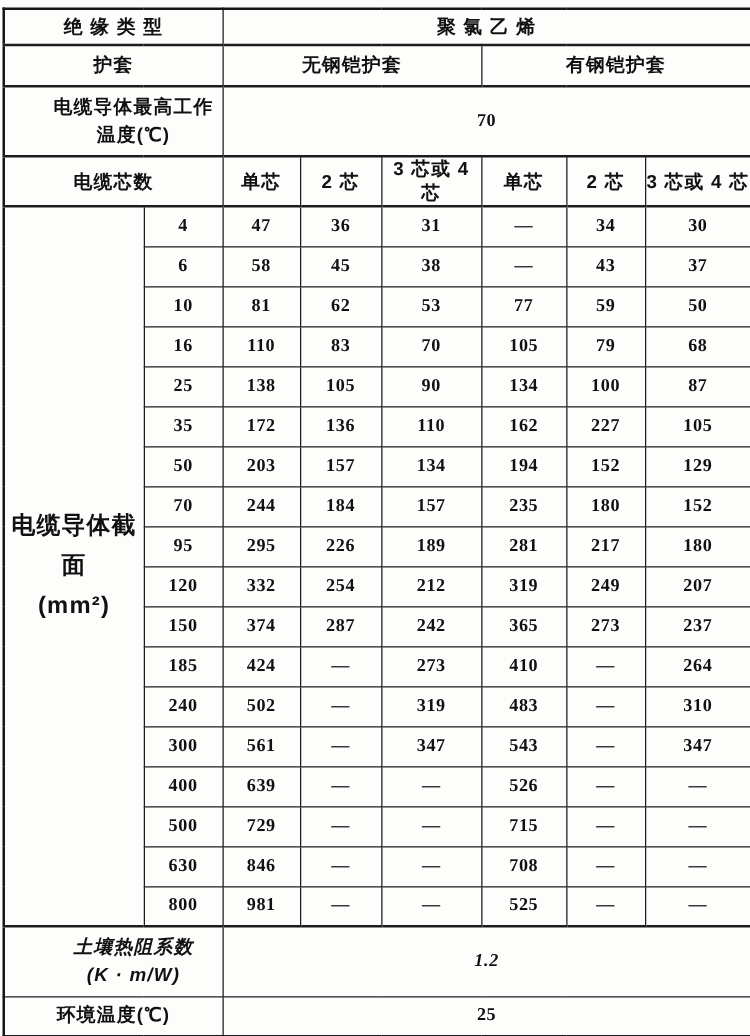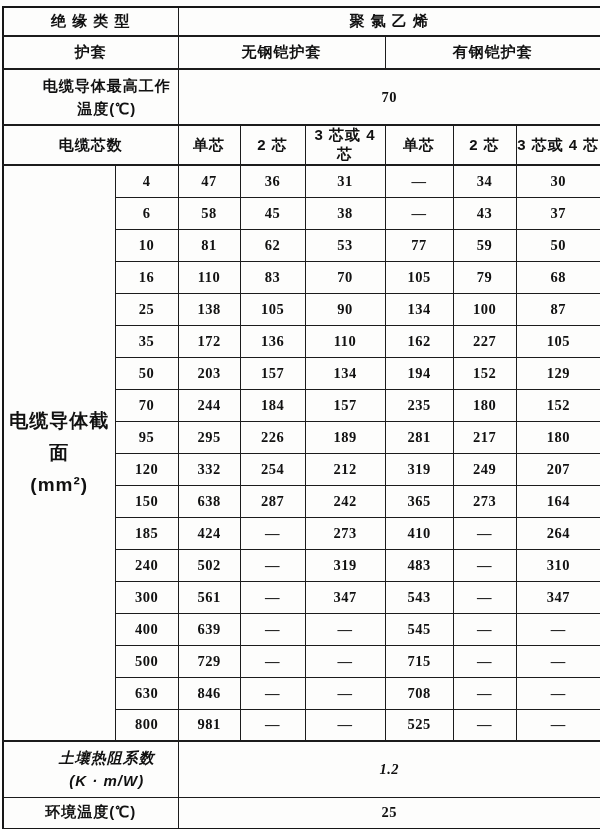--- a/index.html
+++ b/index.html
@@ -199,26 +199,26 @@
           <td class="num">120</td>
           <td class="num">332</td>
           <td class="num">254</td>
           <td class="num">212</td>
           <td class="num">319</td>
           <td class="num">249</td>
           <td class="num">207</td>
         </tr>
         <tr class="r-data">
           <td class="num">150</td>
-          <td class="num">638</td>
+          <td class="num">374</td>
           <td class="num">287</td>
           <td class="num">242</td>
           <td class="num">365</td>
           <td class="num">273</td>
-          <td class="num">164</td>
+          <td class="num">237</td>
         </tr>
         <tr class="r-data">
           <td class="num">185</td>
           <td class="num">424</td>
           <td class="num">—</td>
           <td class="num">273</td>
           <td class="num">410</td>
           <td class="num">—</td>
           <td class="num">264</td>
         </tr>
@@ -238,21 +238,21 @@
           <td class="num">347</td>
           <td class="num">543</td>
           <td class="num">—</td>
           <td class="num">347</td>
         </tr>
         <tr class="r-data">
           <td class="num">400</td>
           <td class="num">639</td>
           <td class="num">—</td>
           <td class="num">—</td>
-          <td class="num">545</td>
+          <td class="num">526</td>
           <td class="num">—</td>
           <td class="num">—</td>
         </tr>
         <tr class="r-data">
           <td class="num">500</td>
           <td class="num">729</td>
           <td class="num">—</td>
           <td class="num">—</td>
           <td class="num">715</td>
           <td class="num">—</td>

